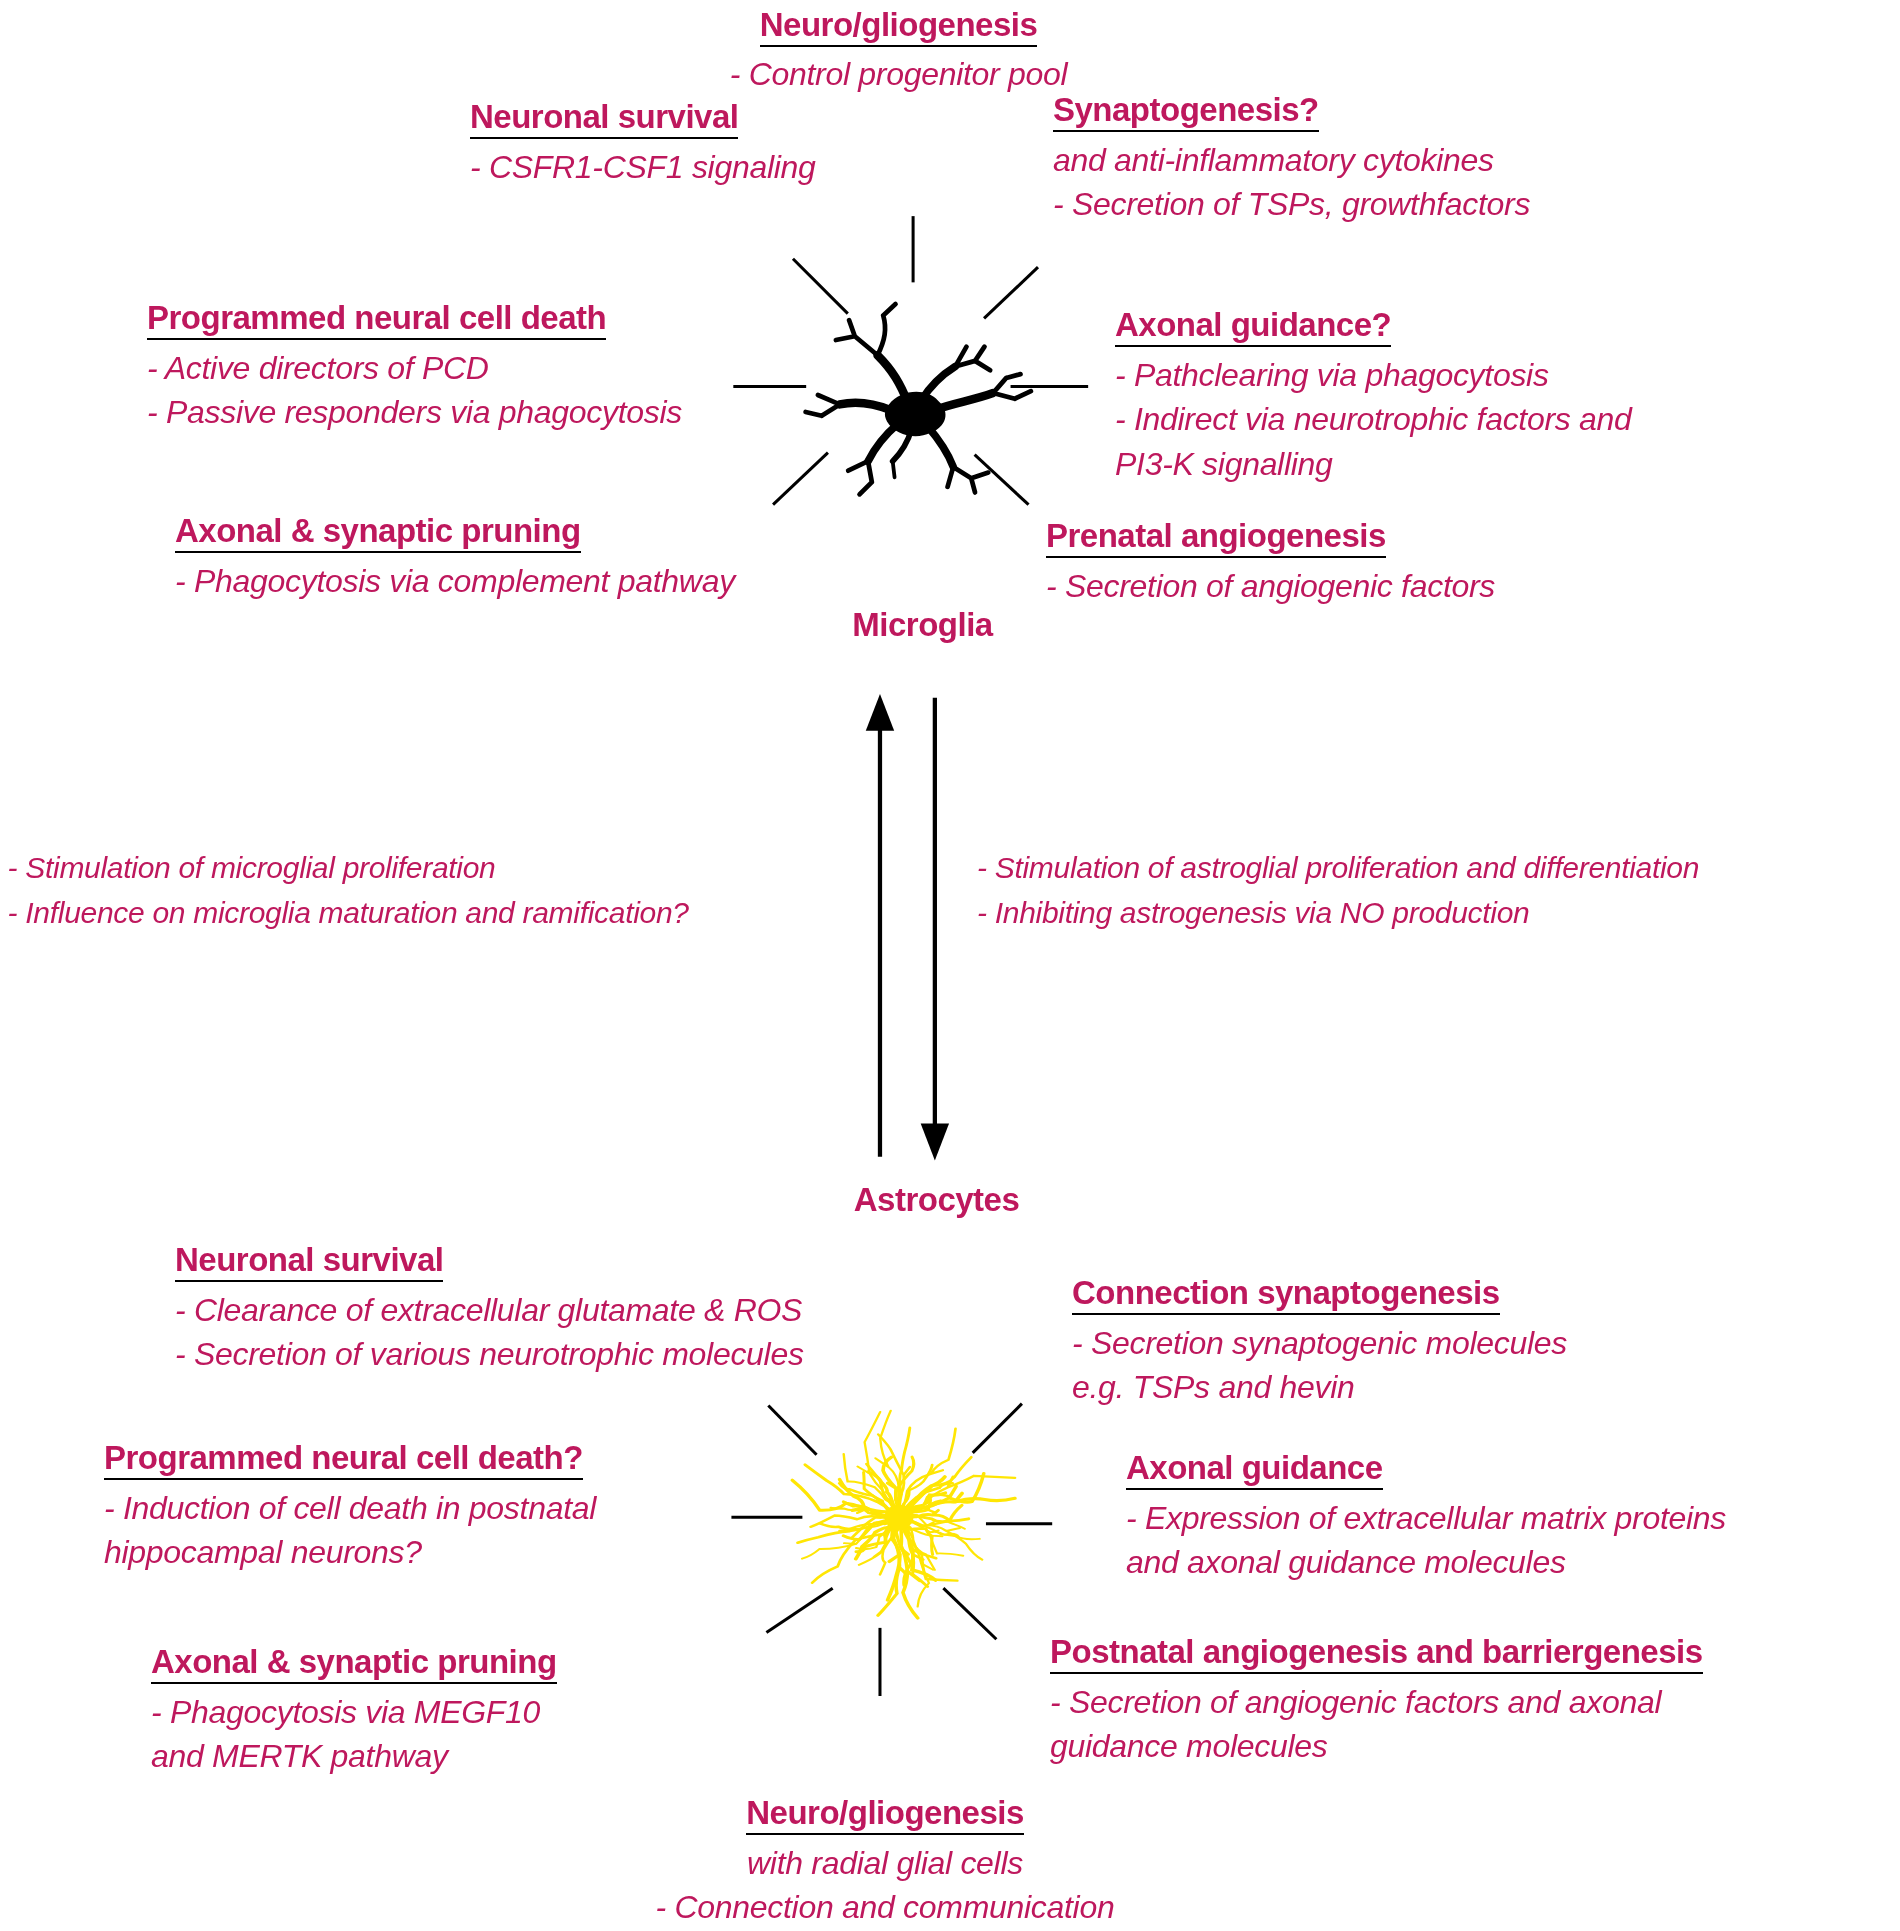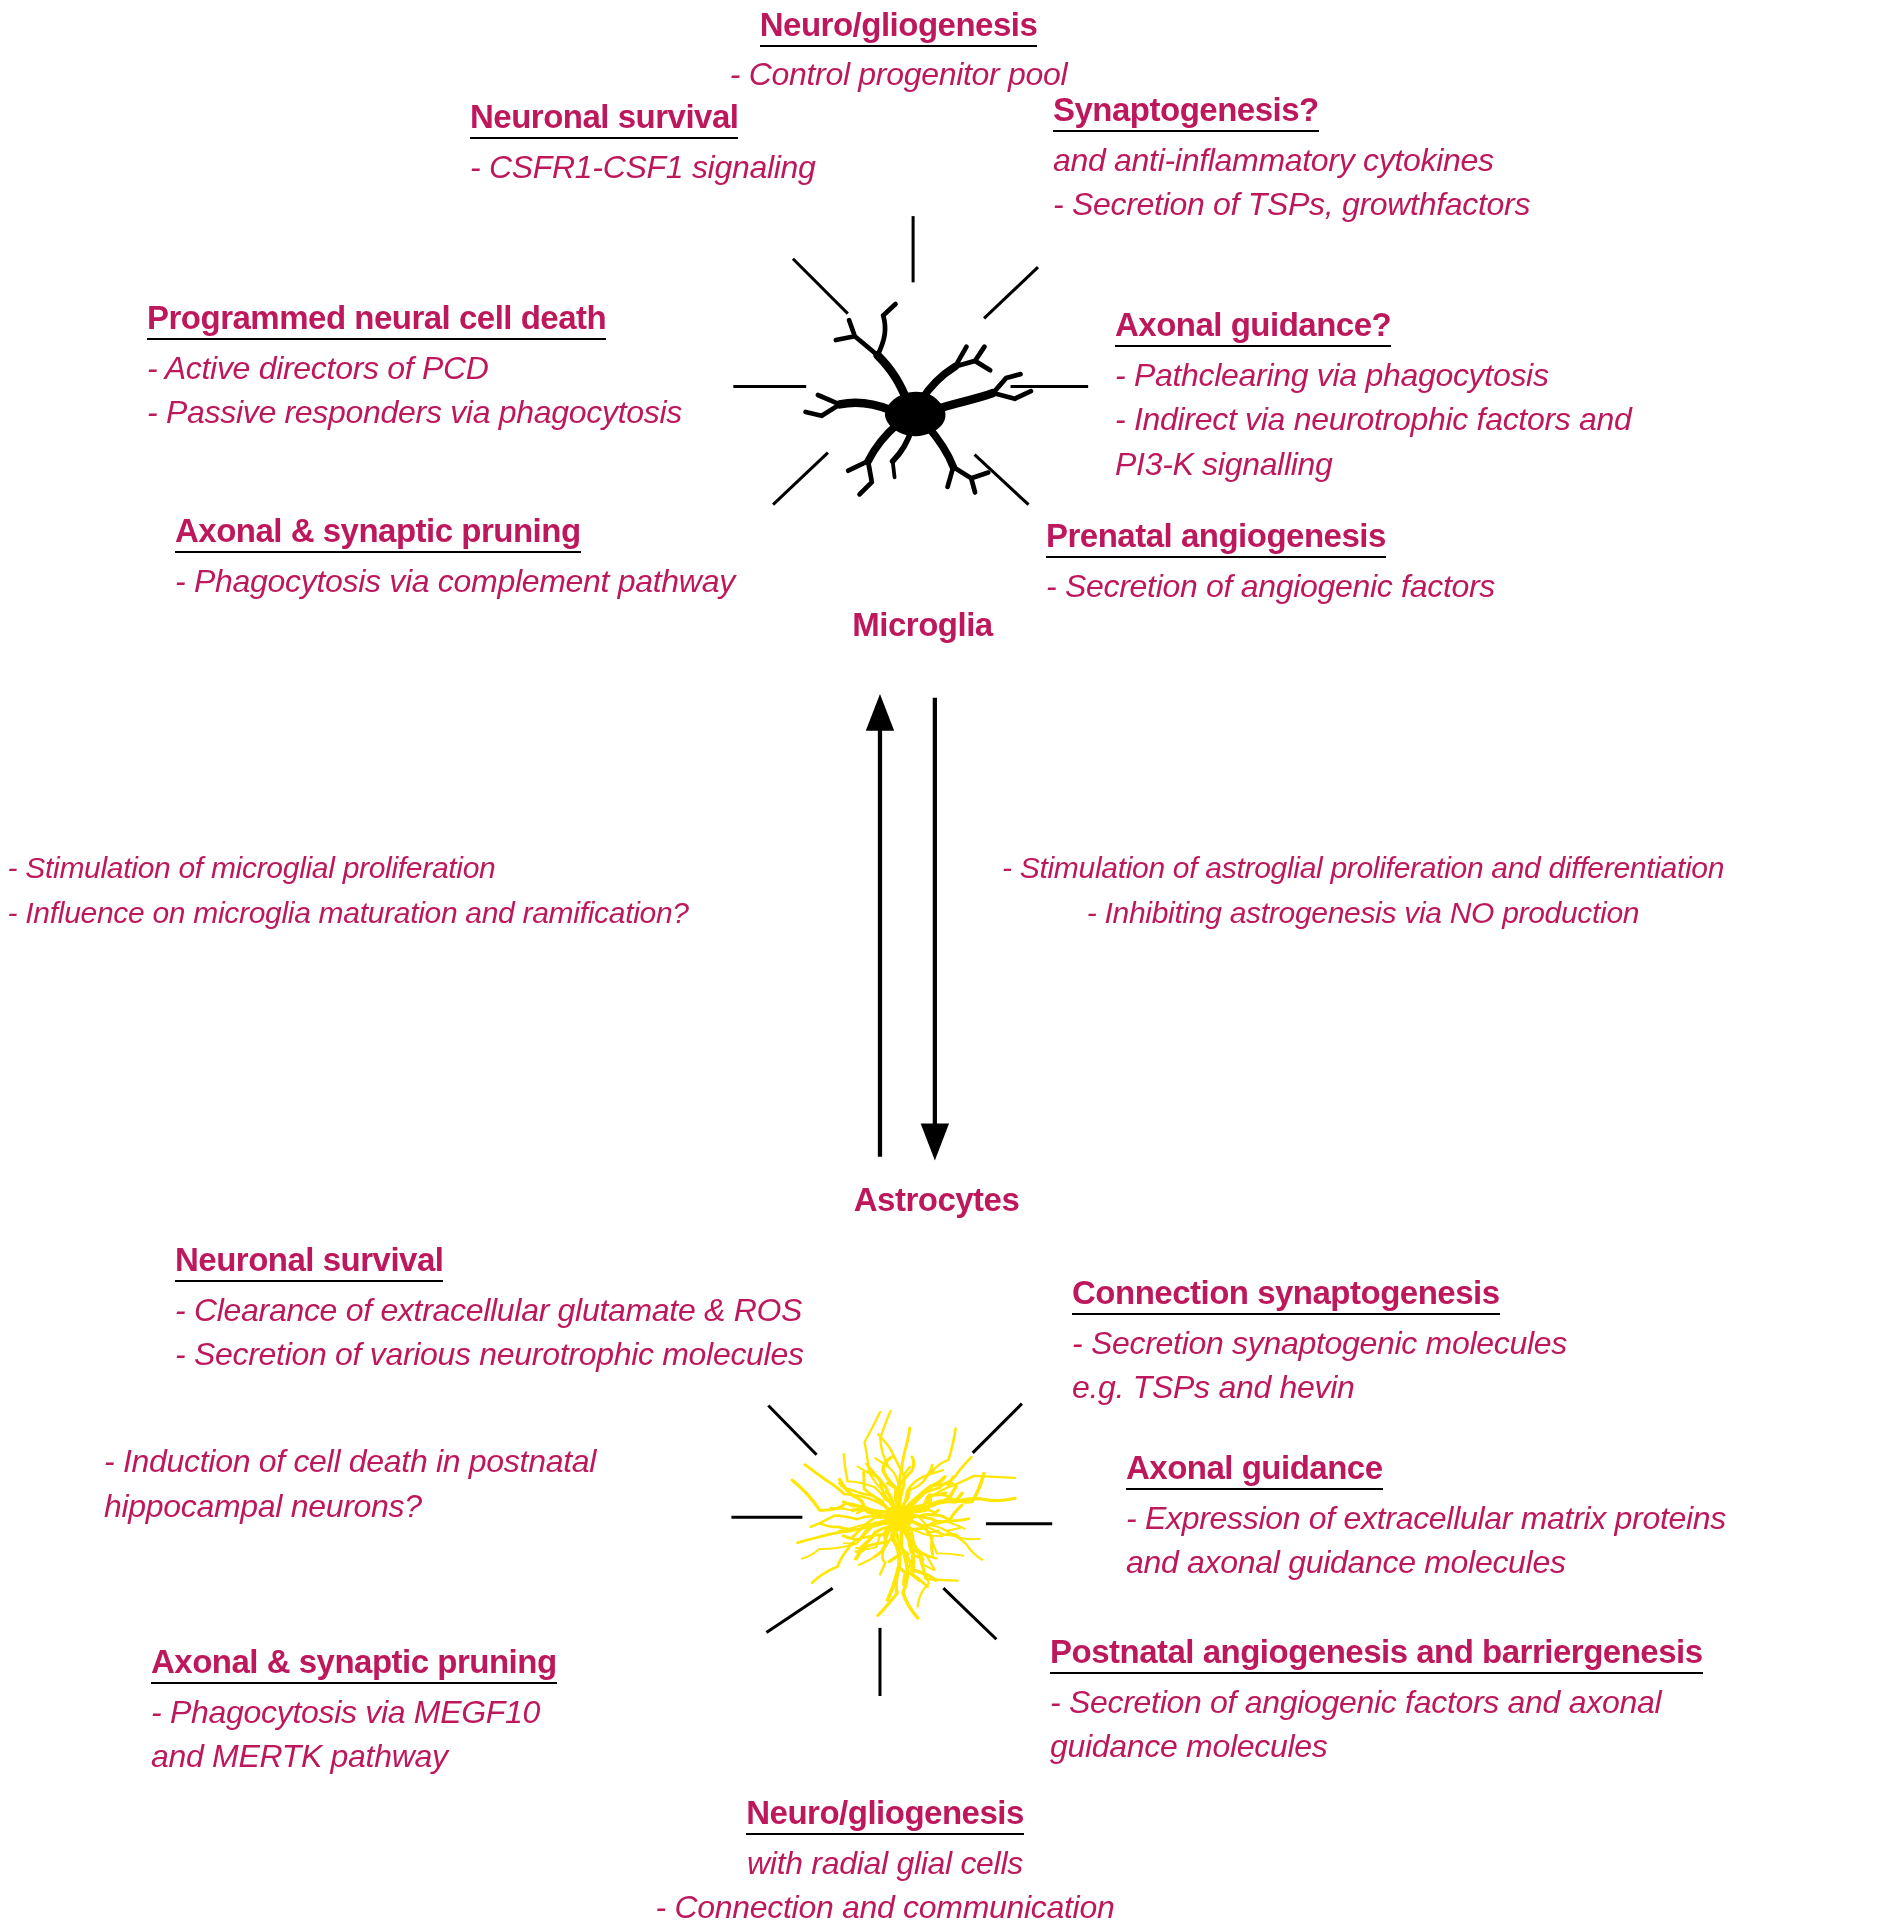--- a/index.html
+++ b/index.html
@@ -69,40 +69,41 @@
     <div class="fn-line">- Secretion of angiogenic factors</div>
   </div>
 
   <div class="cell-title" style="left:724px;top:606px;width:397px;">Microglia</div>
 
   <div class="fn-block" style="left:7.6px;top:845px;">
     <div class="mid-line">- Stimulation of microglial proliferation</div>
     <div class="mid-line">- Influence on microglia maturation and ramification?</div>
   </div>
 
-  <div class="fn-block" style="left:1002px;top:845px;text-align:center;">
+  <div class="fn-block" style="left:977px;top:845px;">
     <div class="mid-line">- Stimulation of astroglial proliferation and differentiation</div>
     <div class="mid-line">- Inhibiting astrogenesis via NO production</div>
   </div>
 
   <div class="cell-title" style="left:738px;top:1181px;width:397px;">Astrocytes</div>
 
   <div class="fn-block" style="left:175px;top:1241px;">
     <span class="fn-heading">Neuronal survival</span>
     <div class="fn-line">- Clearance of extracellular glutamate &amp; ROS</div>
     <div class="fn-line">- Secretion of various neurotrophic molecules</div>
   </div>
 
   <div class="fn-block" style="left:1072px;top:1274px;">
     <span class="fn-heading">Connection synaptogenesis</span>
     <div class="fn-line">- Secretion synaptogenic molecules</div>
     <div class="fn-line">e.g. TSPs and hevin</div>
   </div>
 
   <div class="fn-block" style="left:104px;top:1439px;">
+    <span class="fn-heading">Programmed neural cell death?</span>
     <div class="fn-line">- Induction of cell death in postnatal</div>
     <div class="fn-line">hippocampal neurons?</div>
   </div>
 
   <div class="fn-block" style="left:1126px;top:1449px;">
     <span class="fn-heading">Axonal guidance</span>
     <div class="fn-line">- Expression of extracellular matrix proteins</div>
     <div class="fn-line">and axonal guidance molecules</div>
   </div>
 

